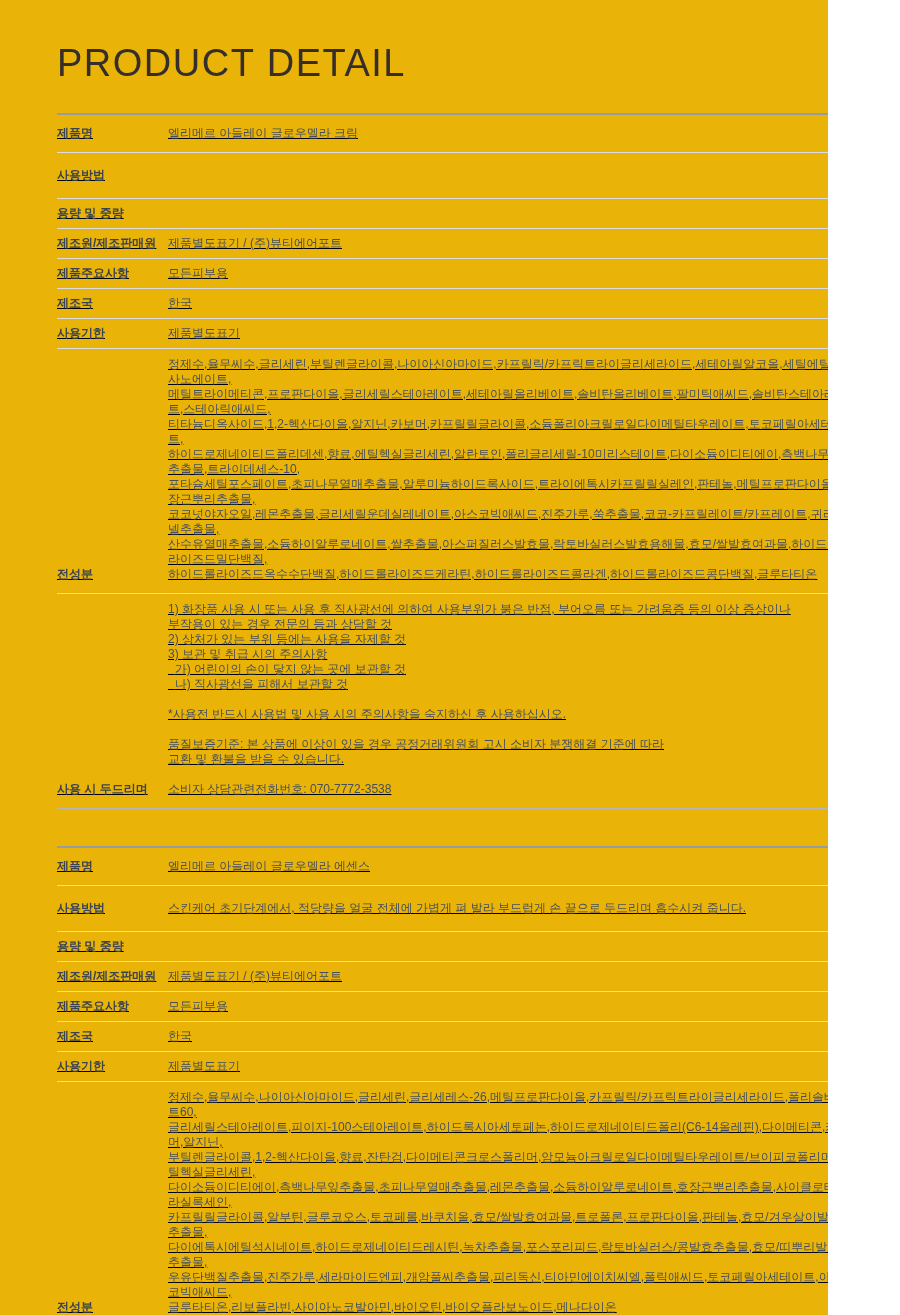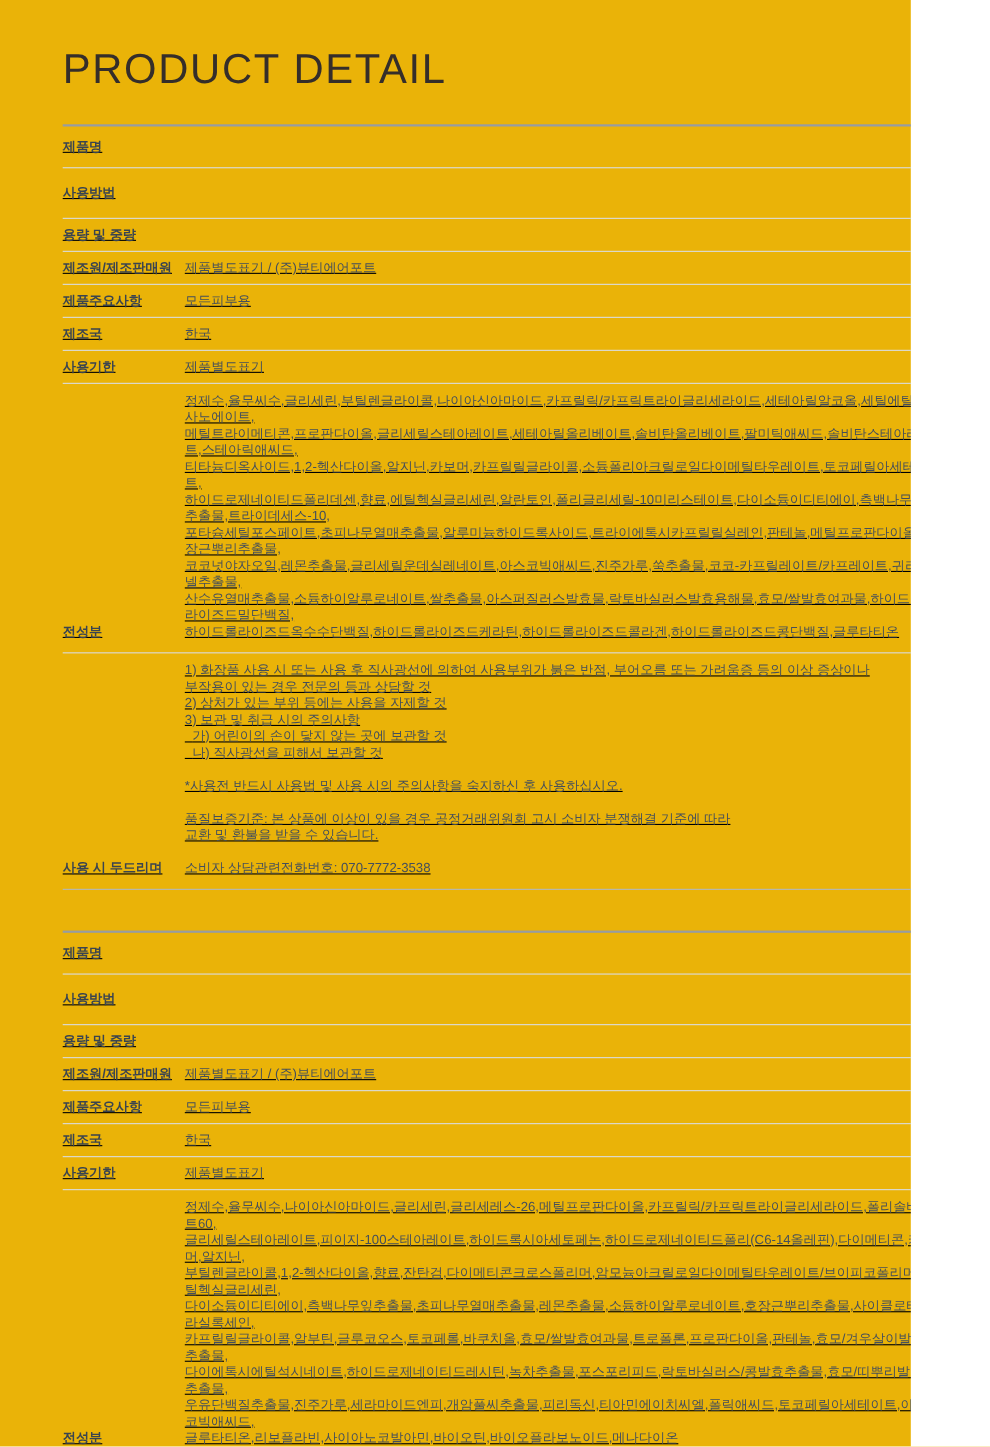--- a/index.html
+++ b/index.html
@@ -67,20 +67,21 @@
 <body>
 
 <div class="page">
   <div class="content">
 
     <h1 class="page-title">PRODUCT DETAIL</h1>
 
     <div class="detail-table">
       <div class="row r-name">
         <div class="cell label">제품명</div>
+        <div class="cell value">엘리메르 아들레이 글로우멜라 크림</div>
       </div>
       <div class="row r-usage">
         <div class="cell label">사용방법</div>
       </div>
       <div class="row">
         <div class="cell label">용량 및 중량</div>
       </div>
       <div class="row">
         <div class="cell label">제조원/제조판매원</div>
         <div class="cell value">제품별도표기 / (주)뷰티에어포트</div>
@@ -122,23 +123,25 @@
 품질보증기준: 본 상품에 이상이 있을 경우 공정거래위원회 고시 소비자 분쟁해결 기준에 따라
 교환 및 환불을 받을 수 있습니다.
 
 소비자 상담관련전화번호: 070-7772-3538</div>
       </div>
     </div>
 
     <div class="detail-table second">
       <div class="row r-name">
         <div class="cell label">제품명</div>
+        <div class="cell value">엘리메르 아들레이 글로우멜라 에센스</div>
       </div>
       <div class="row r-usage">
         <div class="cell label">사용방법</div>
+        <div class="cell value">스킨케어 초기단계에서, 적당량을 얼굴 전체에 가볍게 펴 발라 부드럽게 손 끝으로 두드리며 흡수시켜 줍니다.</div>
       </div>
       <div class="row">
         <div class="cell label">용량 및 중량</div>
       </div>
       <div class="row">
         <div class="cell label">제조원/제조판매원</div>
         <div class="cell value">제품별도표기 / (주)뷰티에어포트</div>
       </div>
       <div class="row">
         <div class="cell label">제품주요사항</div>

